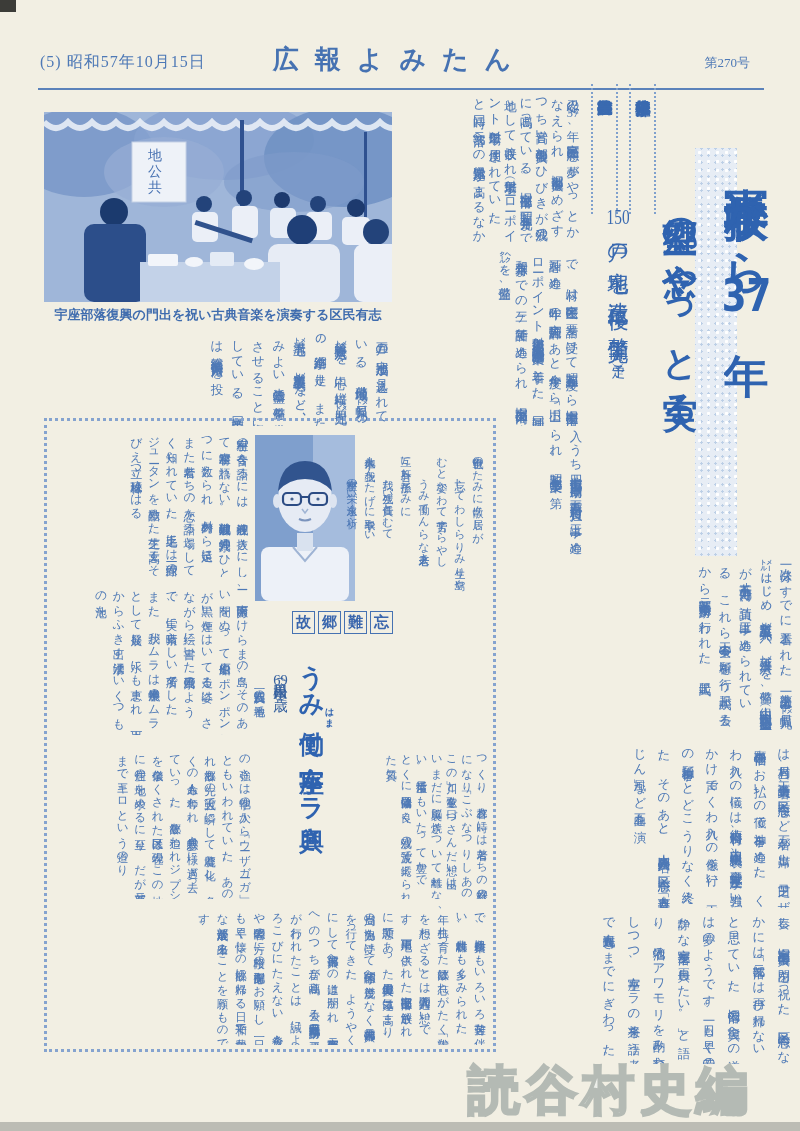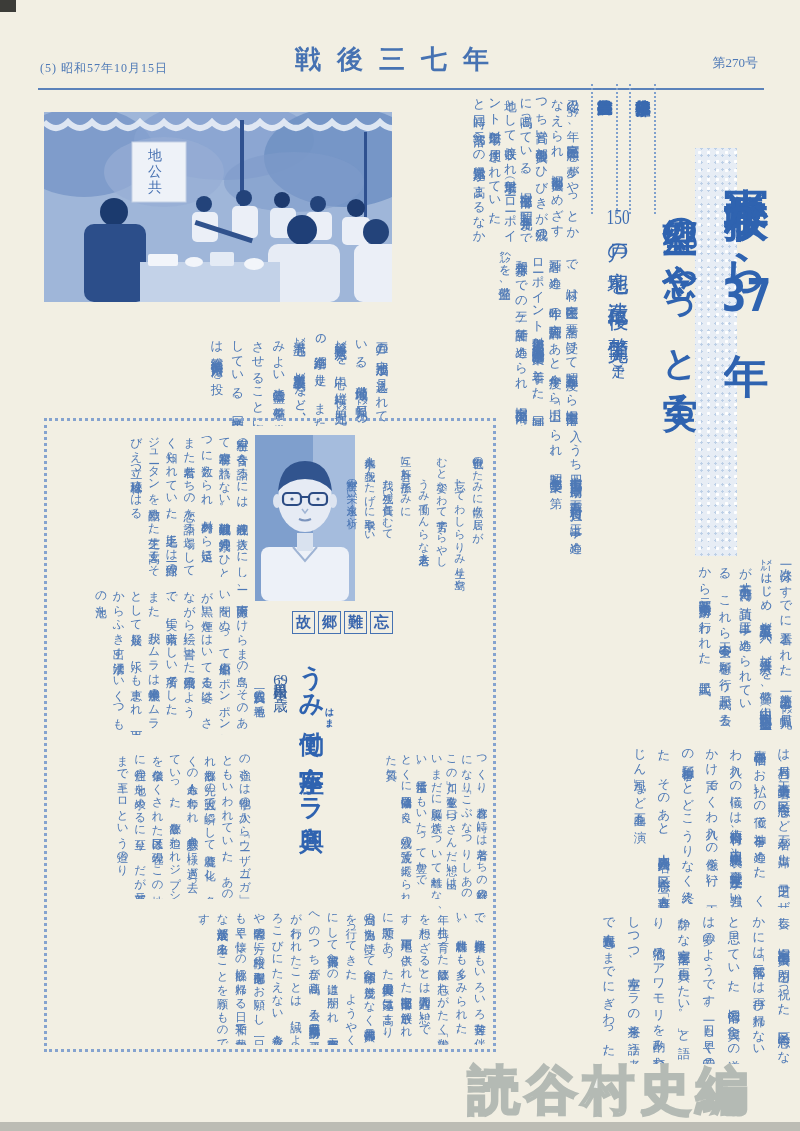--- a/index.html
+++ b/index.html
@@ -2,24 +2,24 @@
 <html><head>
 <meta charset="utf-8">
 <style>
   html,body{margin:0;padding:0;}
   .page{position:relative;width:800px;height:1131px;background:#f2efe3;overflow:hidden;
         font-family:"Liberation Serif",serif;color:#4e79b6;}
   .v{writing-mode:vertical-rl;text-orientation:upright;overflow:hidden;}
   .tcy{text-combine-upright:all;}
   .abs{position:absolute;}
   
-  .hdr-left{left:40px;top:52px;font-size:12px;letter-spacing:1px;margin-top:8px;}
+  .hdr-left{left:40px;top:52px;font-size:16px;letter-spacing:1px;}
   .masthead{left:0;right:0;top:42px;text-align:center;font-size:26px;font-weight:bold;
             letter-spacing:16px;font-family:"DejaVu Sans",sans-serif;color:#4672b2;}
-  .hdr-issue{right:42px;top:54px;font-size:13px;}
+  .hdr-issue{right:50px;top:54px;font-size:13px;}
   .hdr-rule{left:38px;right:36px;top:88px;height:2px;background:#5b82ba;}
   
   .photo{left:44px;top:112px;width:348px;height:190px;background:#9fb6d9;overflow:hidden;}
   .caption{left:44px;top:306px;width:348px;text-align:center;font-size:13px;font-weight:bold;
            color:#3f6cae;font-family:"DejaVu Sans",sans-serif;}
   
   .dan{line-height:1.6;letter-spacing:1px;color:#4e79b6;}
   .underphoto{left:42px;top:332px;width:350px;height:94px;font-size:12.5px;line-height:1.65;}
   .lead1{left:394px;top:90px;width:186px;height:152px;font-size:12.5px;line-height:1.25;}
   .lead2{left:394px;top:250px;width:186px;height:176px;font-size:12.5px;line-height:1.35;}
@@ -75,21 +75,21 @@
 </style>
 </head>
 <body>
 
 <div class="page">
 
   <div class="abs hdr-left">
     <span>(5)</span>
     <span>昭和57年10月15日</span>
   </div>
-  <div class="abs masthead">戦後三七年</div>
+  <div class="abs masthead">広報よみたん</div>
   <div class="abs hdr-issue">第270号</div>
   <div class="abs hdr-rule"></div>
 
   <div class="abs photo">
     <svg width="348" height="190" viewBox="0 0 348 190">
       <rect width="348" height="190" fill="#9fb6d9"></rect>
       <ellipse cx="40" cy="40" rx="70" ry="45" fill="#7b99c9" opacity="0.9"></ellipse>
       <ellipse cx="180" cy="28" rx="90" ry="40" fill="#87a3cf" opacity="0.8"></ellipse>
       <ellipse cx="300" cy="45" rx="80" ry="50" fill="#6f90c3" opacity="0.85"></ellipse>
       <ellipse cx="120" cy="60" rx="60" ry="35" fill="#97aed4" opacity="0.7"></ellipse>
@@ -123,20 +123,21 @@
       <circle cx="332" cy="120" r="13" fill="#23437a"></circle>
       <rect x="310" y="132" width="48" height="58" rx="9" fill="#ebeff7"></rect>
 
       <rect x="96" y="150" width="140" height="40" fill="#c3d2e8"></rect>
       <rect x="104" y="142" width="30" height="12" rx="2" fill="#f2f5fa"></rect>
       <ellipse cx="150" cy="150" rx="9" ry="5" fill="#f2f5fa"></ellipse>
       <rect x="166" y="140" width="24" height="14" rx="2" fill="#e4ebf5"></rect>
       <ellipse cx="210" cy="152" rx="10" ry="6" fill="#f2f5fa"></ellipse>
     </svg>
   </div>
+  <div class="abs caption">宇座部落復興の門出を祝い古典音楽を演奏する区民有志</div>
 
   <div class="abs v dan underphoto">五〇戸の宅地造成が見込まれている。整備地域は幅員九㍍の幹線道路六七八㍍を中心に縦横に四七九三㍍の道路網が走り、また排水溝三七五㍍、水道敷設五四七二㍍など、住みよい生活基盤の整備を完備させることにしている。同事業には総額五億三千六百万円を投</div>
 
   <div class="abs v dan lead1">忍従の<span class="tcy">37</span>年、宇座区民悲願の夢がやっとかなえられ、旧部落復興をめざすつち音高い部落復興のひびきが残波の里に高鳴っている。旧宇座部落は昭和五一年九月まで軍用地として接収され射撃場（ボーローポイント射撃場）に使用されていた。返還と同時に元部落への帰還気運が高まるなか</div>
   <div class="abs v dan lead2">で、村は宇座区民の要請を受けて昭和五五年度から旧宇座部落の復興整備事業計画を進め、昨年の実施計画のあと今年度から「旧ボーローポイント射撃場周辺復帰先地公共施設整備事業」に着手した。同計画は昭和六〇年三月までの三ケ年計画で進められ、旧宇座部落内の十三・六㌶を整備、一</div>
 
   <div class="abs kicker">
     <span class="kline">公共施設整備事業</span>
     <span class="kline">宇座部落復帰先地</span>
   </div>

